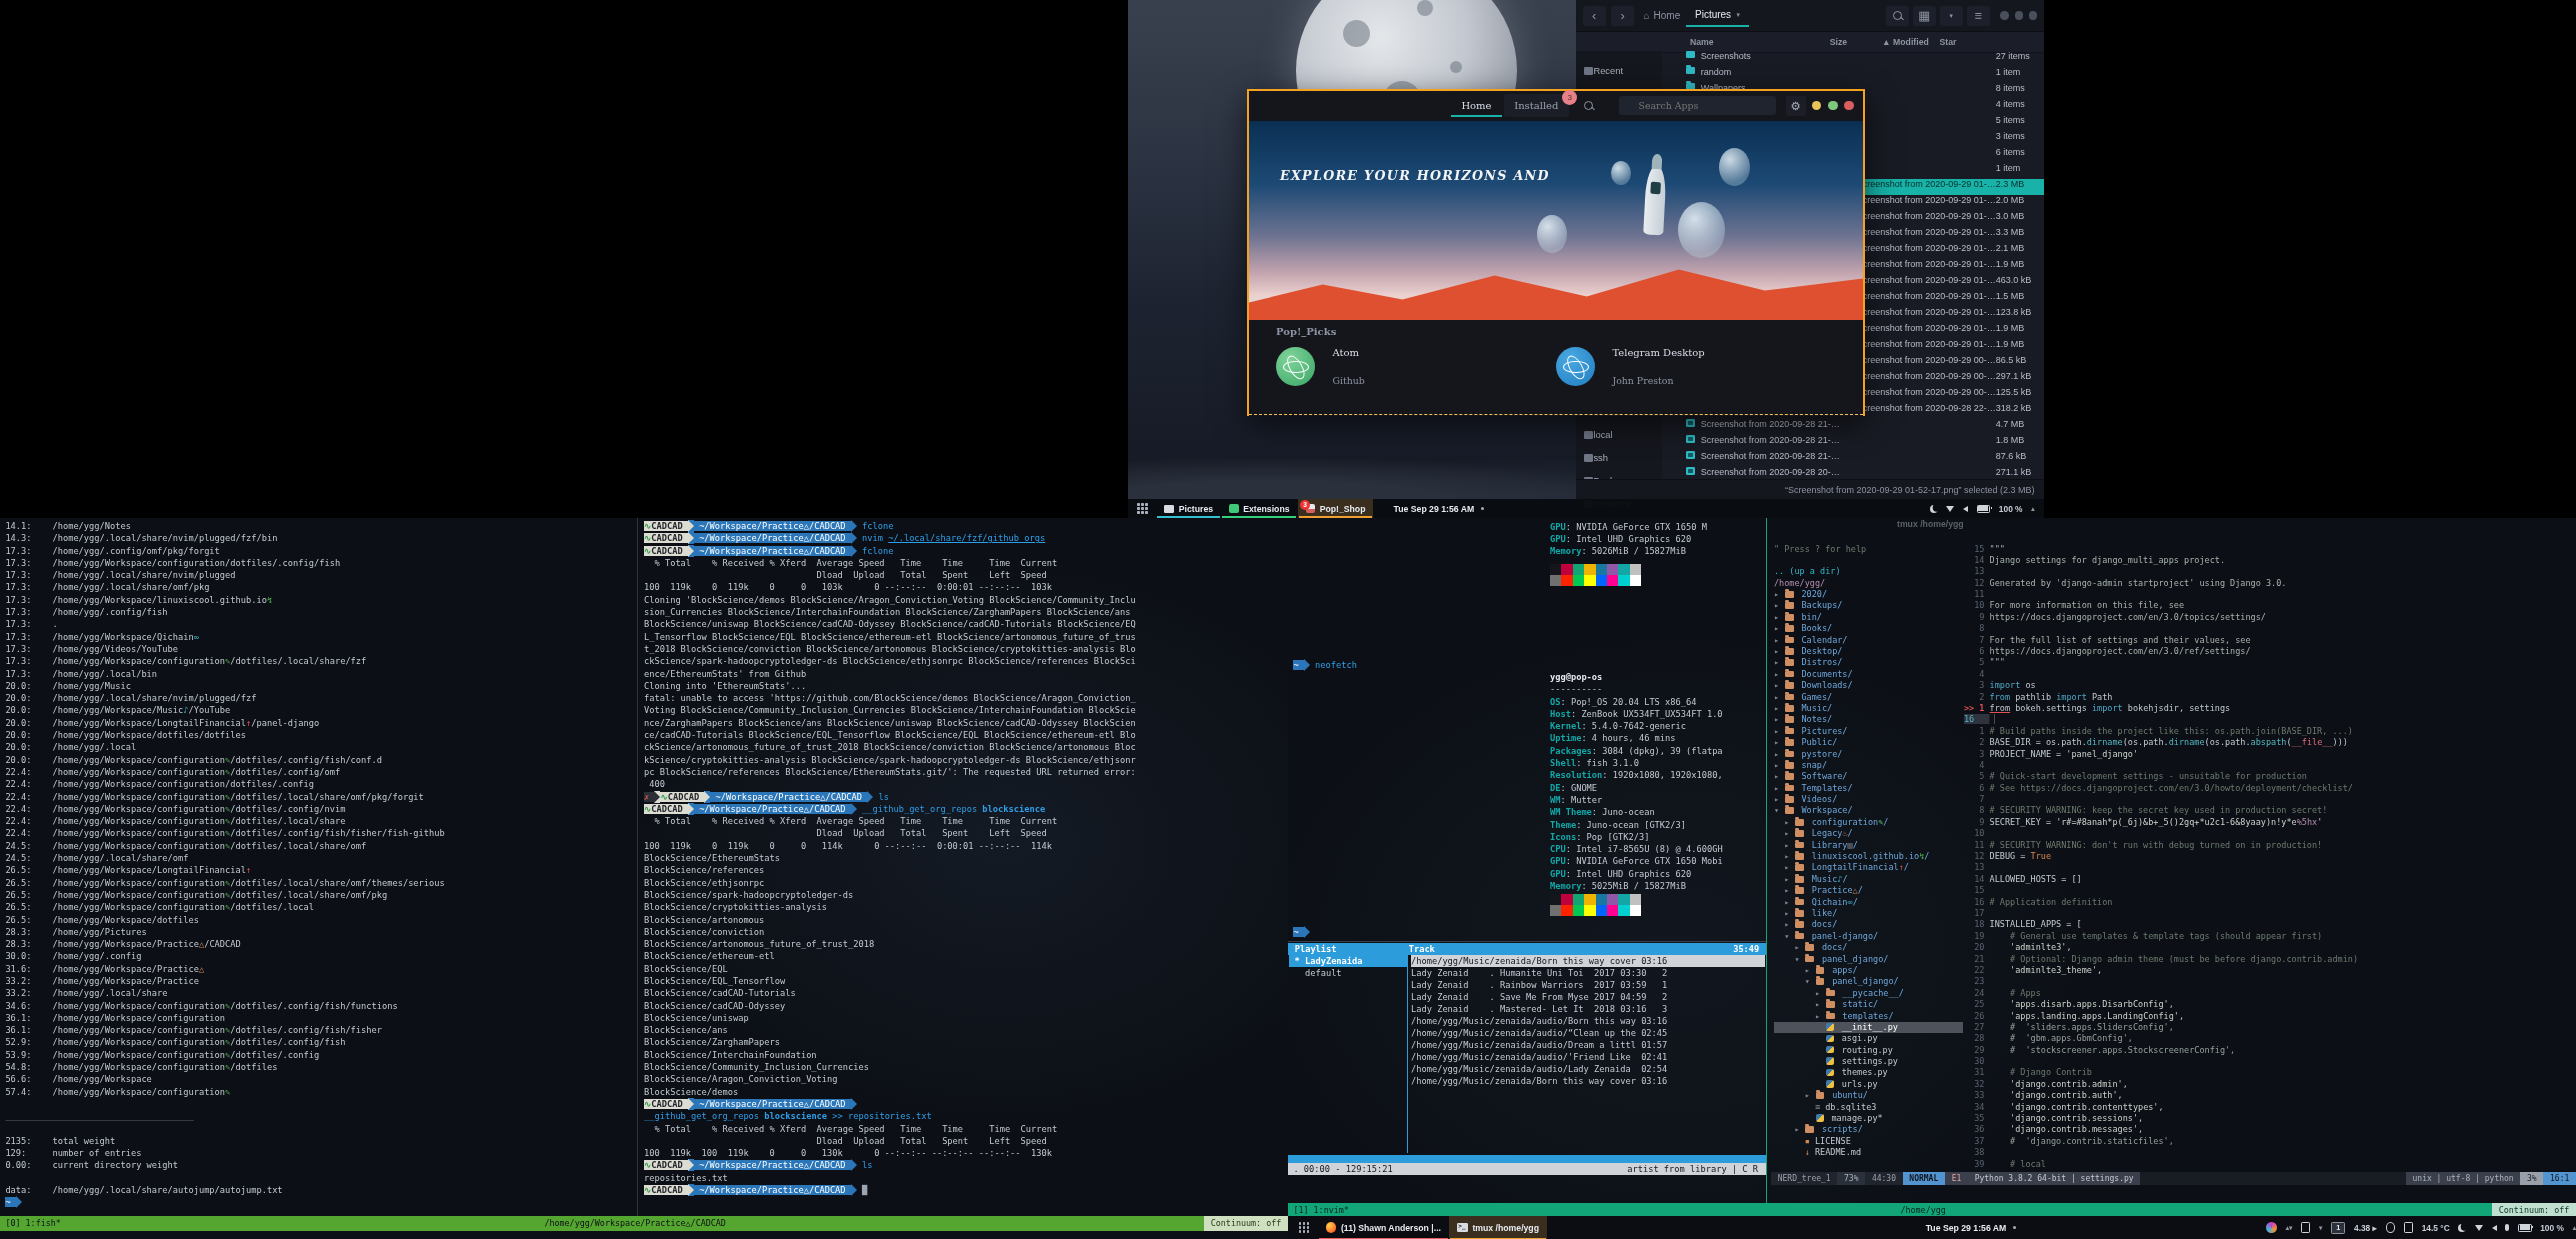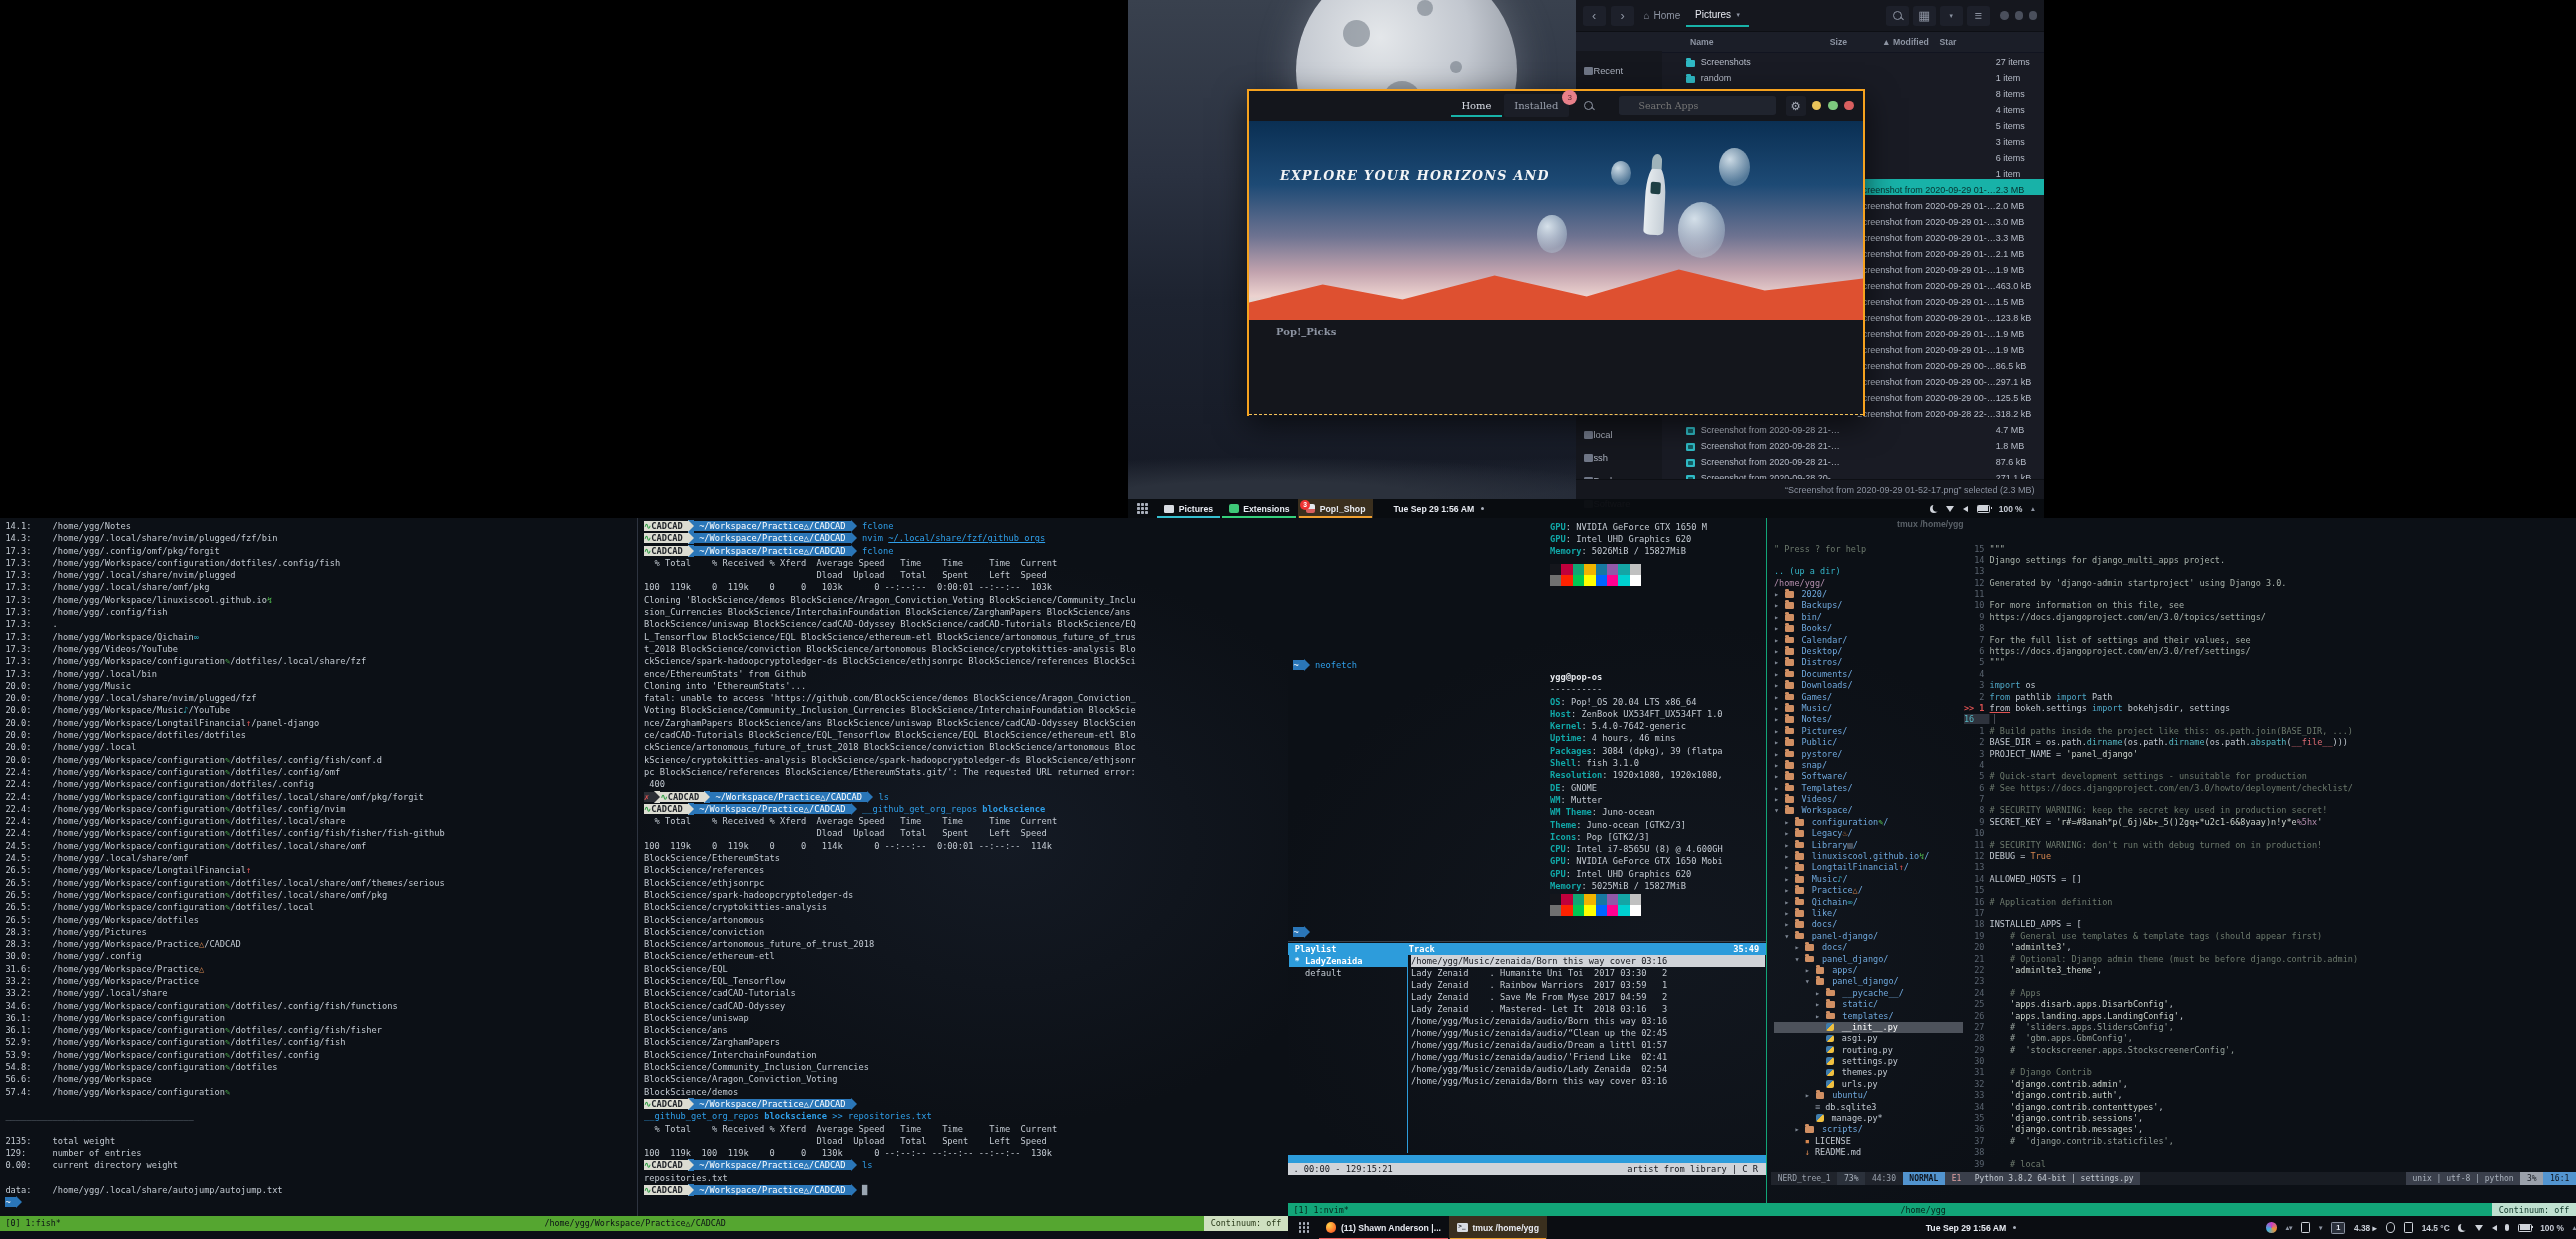--- a/index.html
+++ b/index.html
@@ -55,21 +55,21 @@
   .ftab{position:relative;color:#e8ebf2;font-size:10px;padding:5.4px 9.4px 6.7px;display:flex;gap:5.4px;align-items:center}
   .ftab::after{content:"";position:absolute;left:0;right:0;bottom:0;height:2px;background:#18b2a8}
   .ficosz{margin-left:auto;display:flex;gap:4px;align-items:center}
   .wdots{display:flex;gap:5.4px;margin-left:6.7px}
   .wdots i{width:8.7px;height:8.7px;border-radius:50%;background:#4a4f5c;display:block}
   .fcols{height:20px;display:flex;align-items:center;background:#1b1e28;color:#8d94a2;font-size:8.7px;font-weight:bold;border-bottom:0.7px solid #111420}
   .fside{position:absolute;left:0;top:51px;width:86px;bottom:19px;background:#15171e;padding-top:8px}
   .sditem{display:flex;align-items:center;color:#aab0bc;font-size:9.4px;padding:6px 8px}
   .sdspacer{height:295px}
   .frows{position:absolute;left:86px;top:51px;right:0;bottom:19px;overflow:hidden}
-  .frow{display:flex;align-items:flex-end;height:16px;font-size:9px;color:#b7bdc9;padding-left:24px}
+  .frow{display:flex;align-items:flex-start;height:16px;font-size:9px;color:#b7bdc9;padding-left:24px}
   .frow.sel{background:#18b2a8;color:#06302d}
   .fico{width:14.8px;flex:0 0 14.8px;display:flex;align-items:center}
   .fname{flex:0 0 295px;display:flex;overflow:hidden;white-space:nowrap;align-items:center;gap:5.4px}
   .fname.cov{justify-content:flex-end}
   .fsize{flex:0 0 59px;text-align:left}
   .icofold{width:9.4px;height:7.4px;background:#2fb9c4;border-radius:1.3px;position:relative;display:inline-block}
   .icofold::before{content:"";position:absolute;top:-2px;left:0;width:4.7px;height:2px;background:#2fb9c4;border-radius:1.3px 1.3px 0 0}
   .icoimg{width:9.4px;height:8px;background:#2fb9c4;border-radius:1.3px;display:inline-block;position:relative}
   .icoimg::after{content:"";position:absolute;inset:2px;background:#135a60;border-radius:0.7px}
   .fstatus{position:absolute;left:0;bottom:0;right:0;height:19px;background:#15171e;color:#8d94a2;font-size:9px;display:flex;align-items:center;justify-content:flex-end;padding:0 9.4px;border-top:0.7px solid #0d0f14}
@@ -500,20 +500,43 @@
       <span class="bubble" style="left:429px;top:81px;width:47px;height:56px"></span>
       <span class="bubble" style="left:288px;top:94px;width:29.5px;height:38px"></span>
       <div class="rocket">
           <span class="rwin"></span>
         </div>
       <div class="btxt1">EXPLORE YOUR HORIZONS AND</div>
       <div class="mountain"></div>
     </div>
     <div class="picks">
       <div class="pickstitle">Pop!_Picks</div>
+      <div class="pickrow">
+
+      <div class="pick">
+            <div class="pico atom">
+              <span class="orbit"></span>
+              <span class="orbit o2"></span>
+            </div>
+            <div class="ptxt">
+              <div class="t1">Atom</div>
+            <div class="t2">Github</div>
+            </div>
+          </div>
+          <div class="pick">
+            <div class="pico tg">
+              <span class="orbit"></span>
+              <span class="orbit o2"></span>
+            </div>
+            <div class="ptxt">
+              <div class="t1">Telegram Desktop</div>
+            <div class="t2">John Preston</div>
+            </div>
+          </div>
+        </div>
     </div>
   </div>
 
   <div class="taskbar" id="tb-top">
     <div class="appgrid">
         <i></i>
         <i></i>
         <i></i>
         <i></i>
         <i></i>

